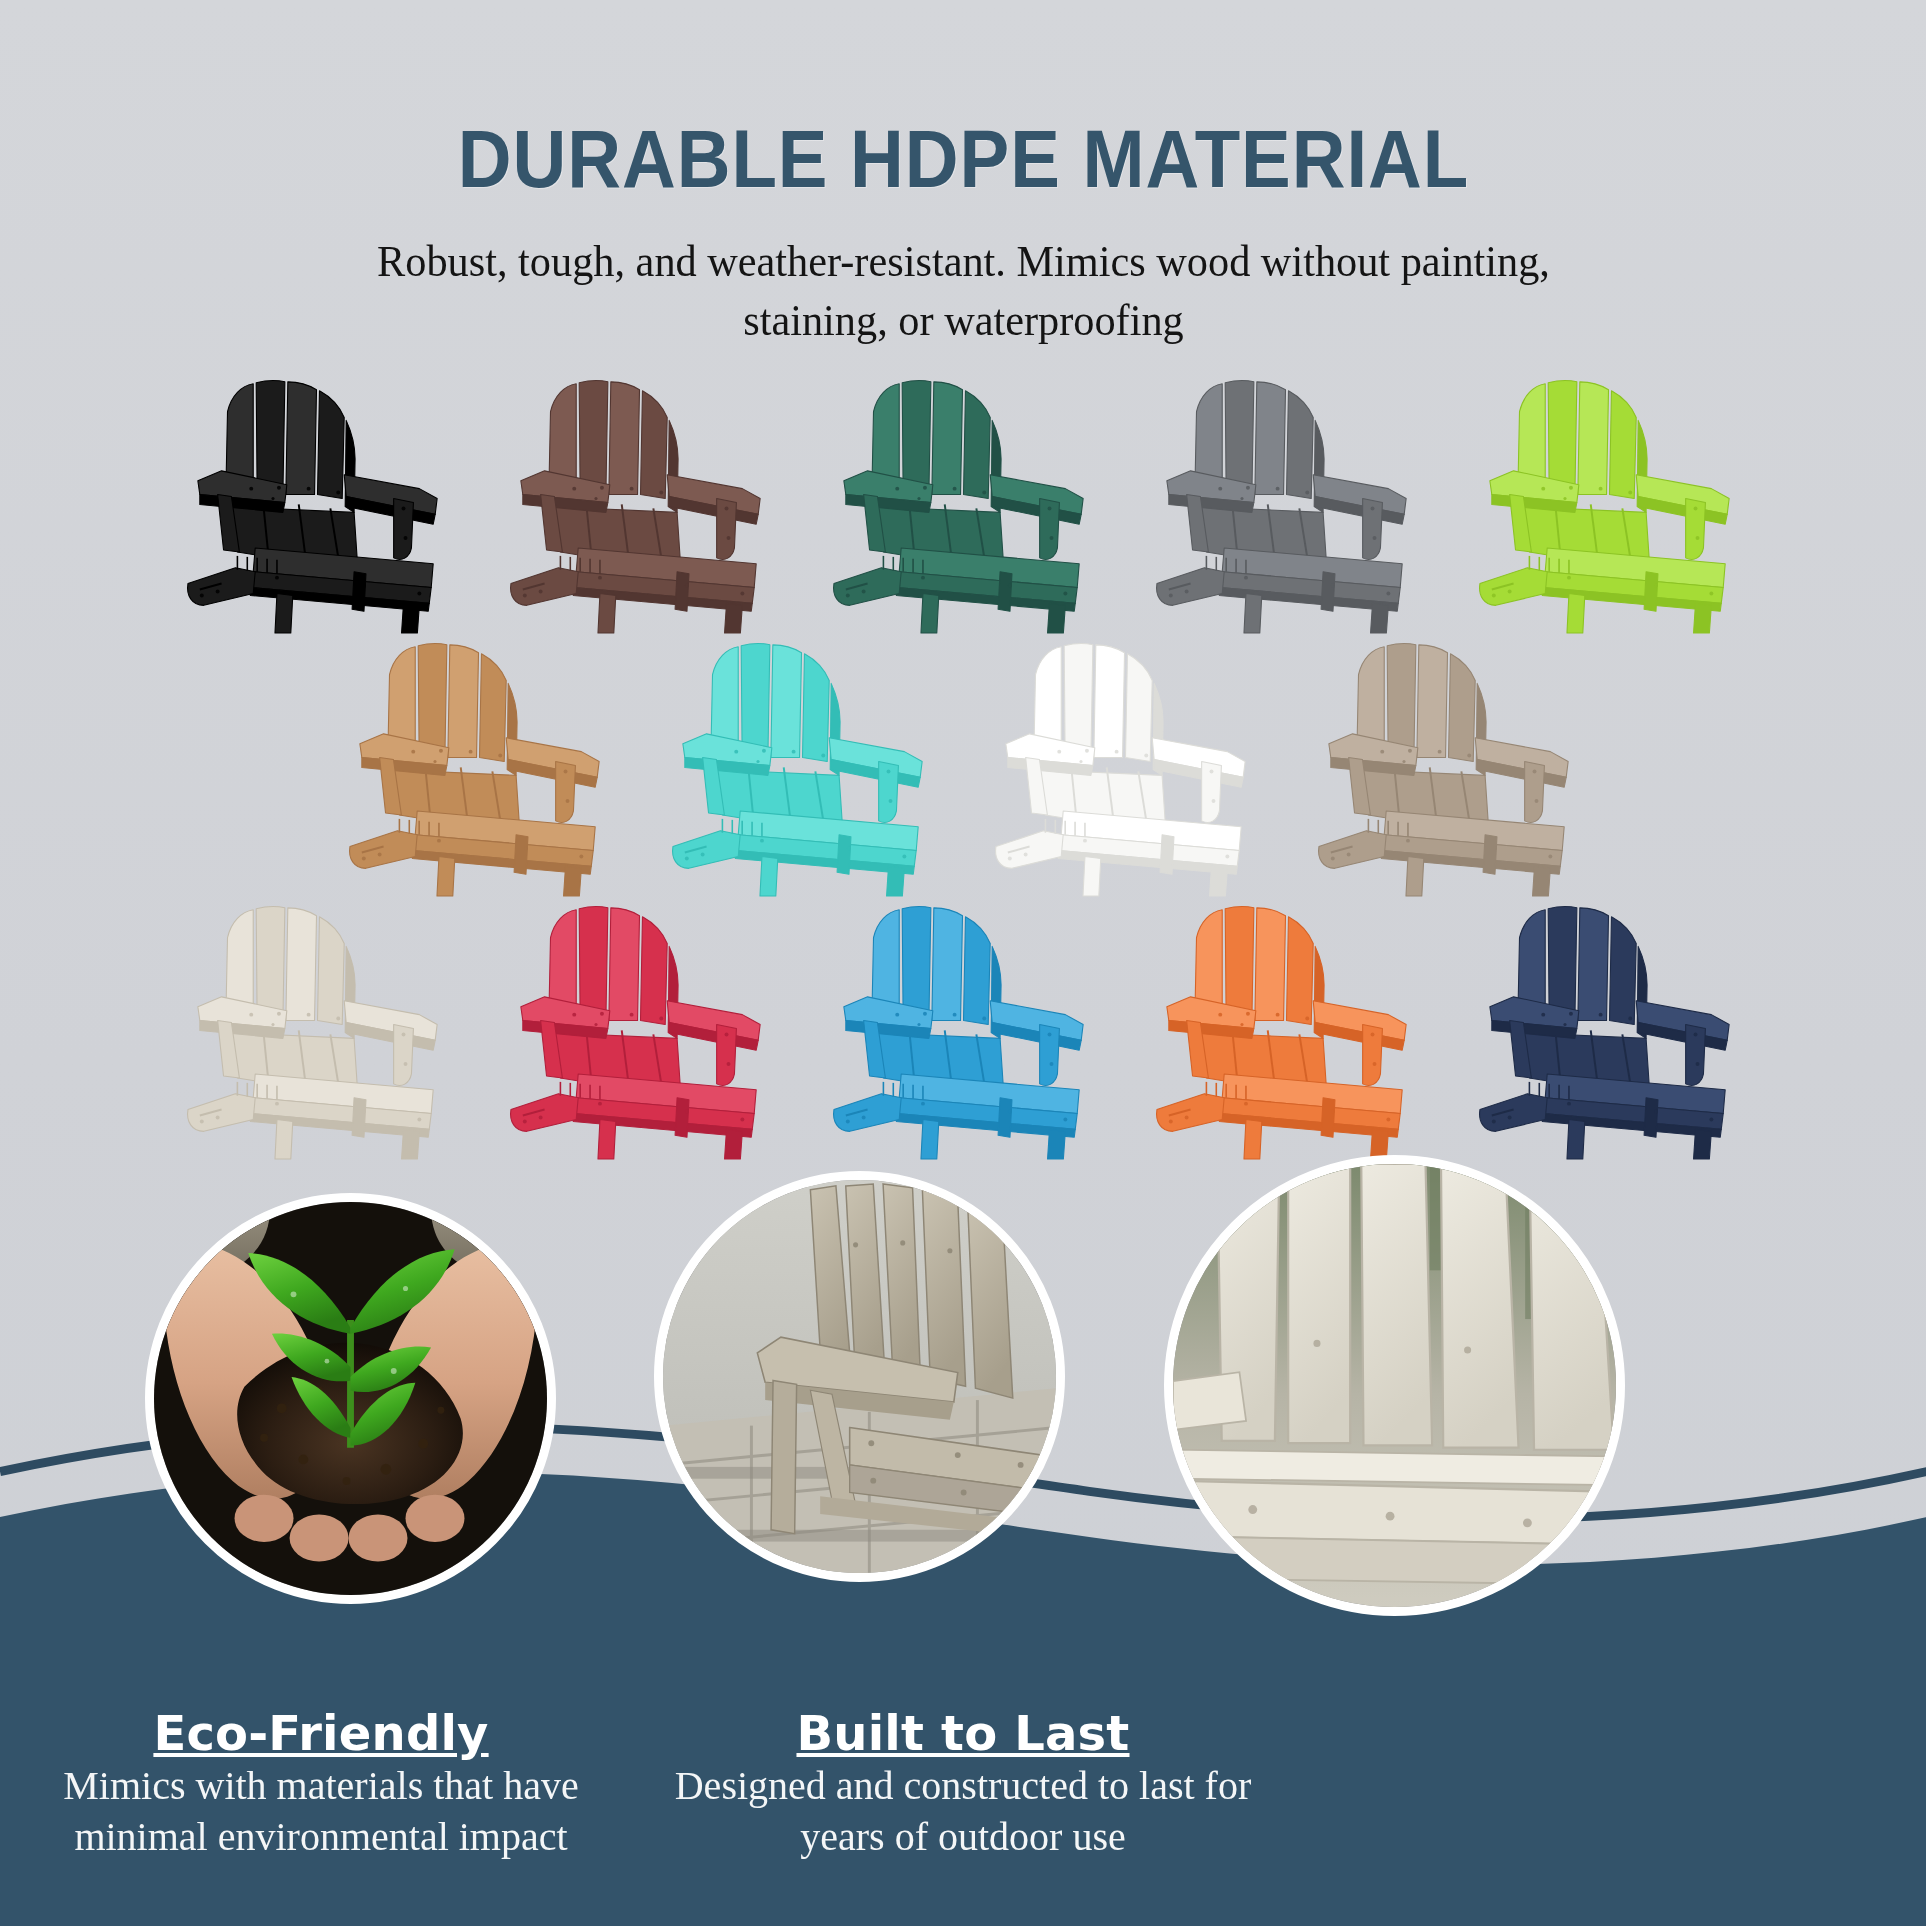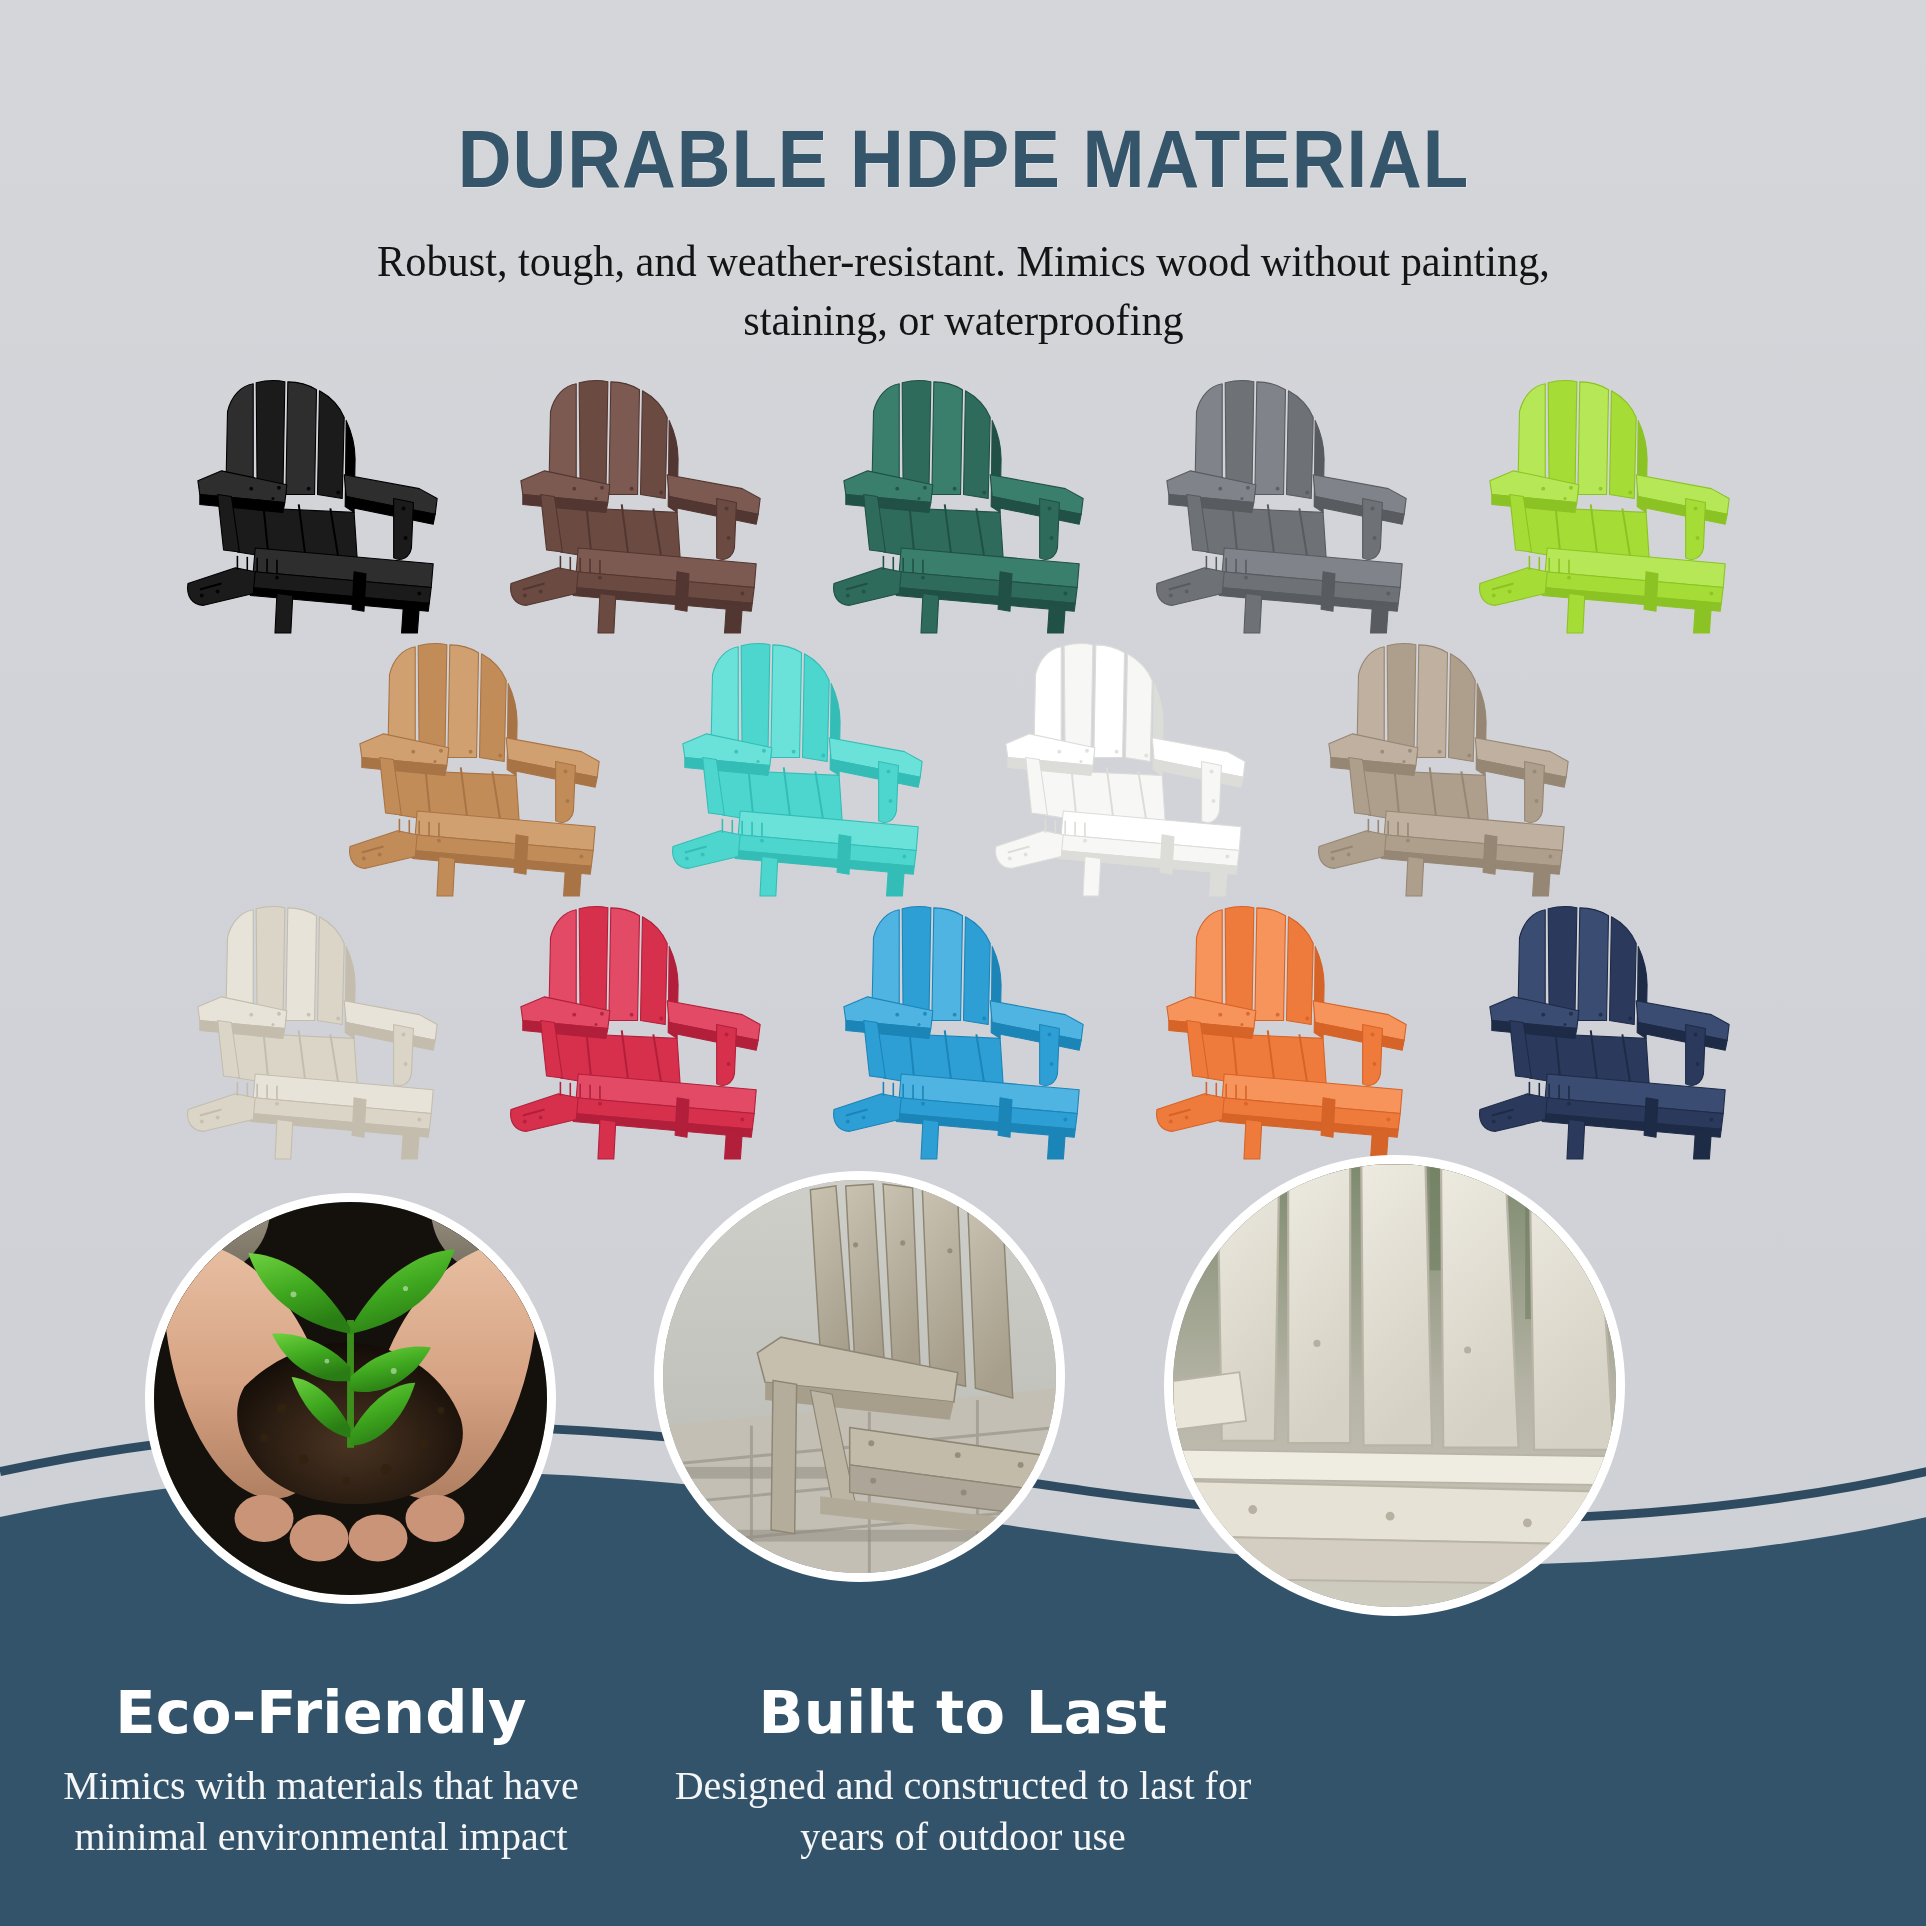--- a/index.html
+++ b/index.html
@@ -69,24 +69,24 @@
   .c1 { left: 145px; top: 0px; }
   .c2 { left: 654px; top: -22px; }
   .c3 { left: 1164px; top: -38px; width: 461px; height: 461px; }
 
   
   .features { position: absolute; left: 0; bottom: 65px; width: 1927px; display: flex; }
   .feature { width: 642px; text-align: center; padding: 0 26px; }
   .feature h3 {
     font-family: "DejaVu Sans", sans-serif;
     font-weight: 700;
-    font-size: 59px;
+    font-size: 48px;
     color: #ffffff;
     letter-spacing: 0.2px;
-    margin-bottom: 14px;
+    text-decoration: underline;
   }
   .feature p {
     font-family: "Liberation Serif", serif;
     font-size: 40px;
     line-height: 1.26;
     color: #f4f6f7;
   }
 </style>
 </head>
 <body>

